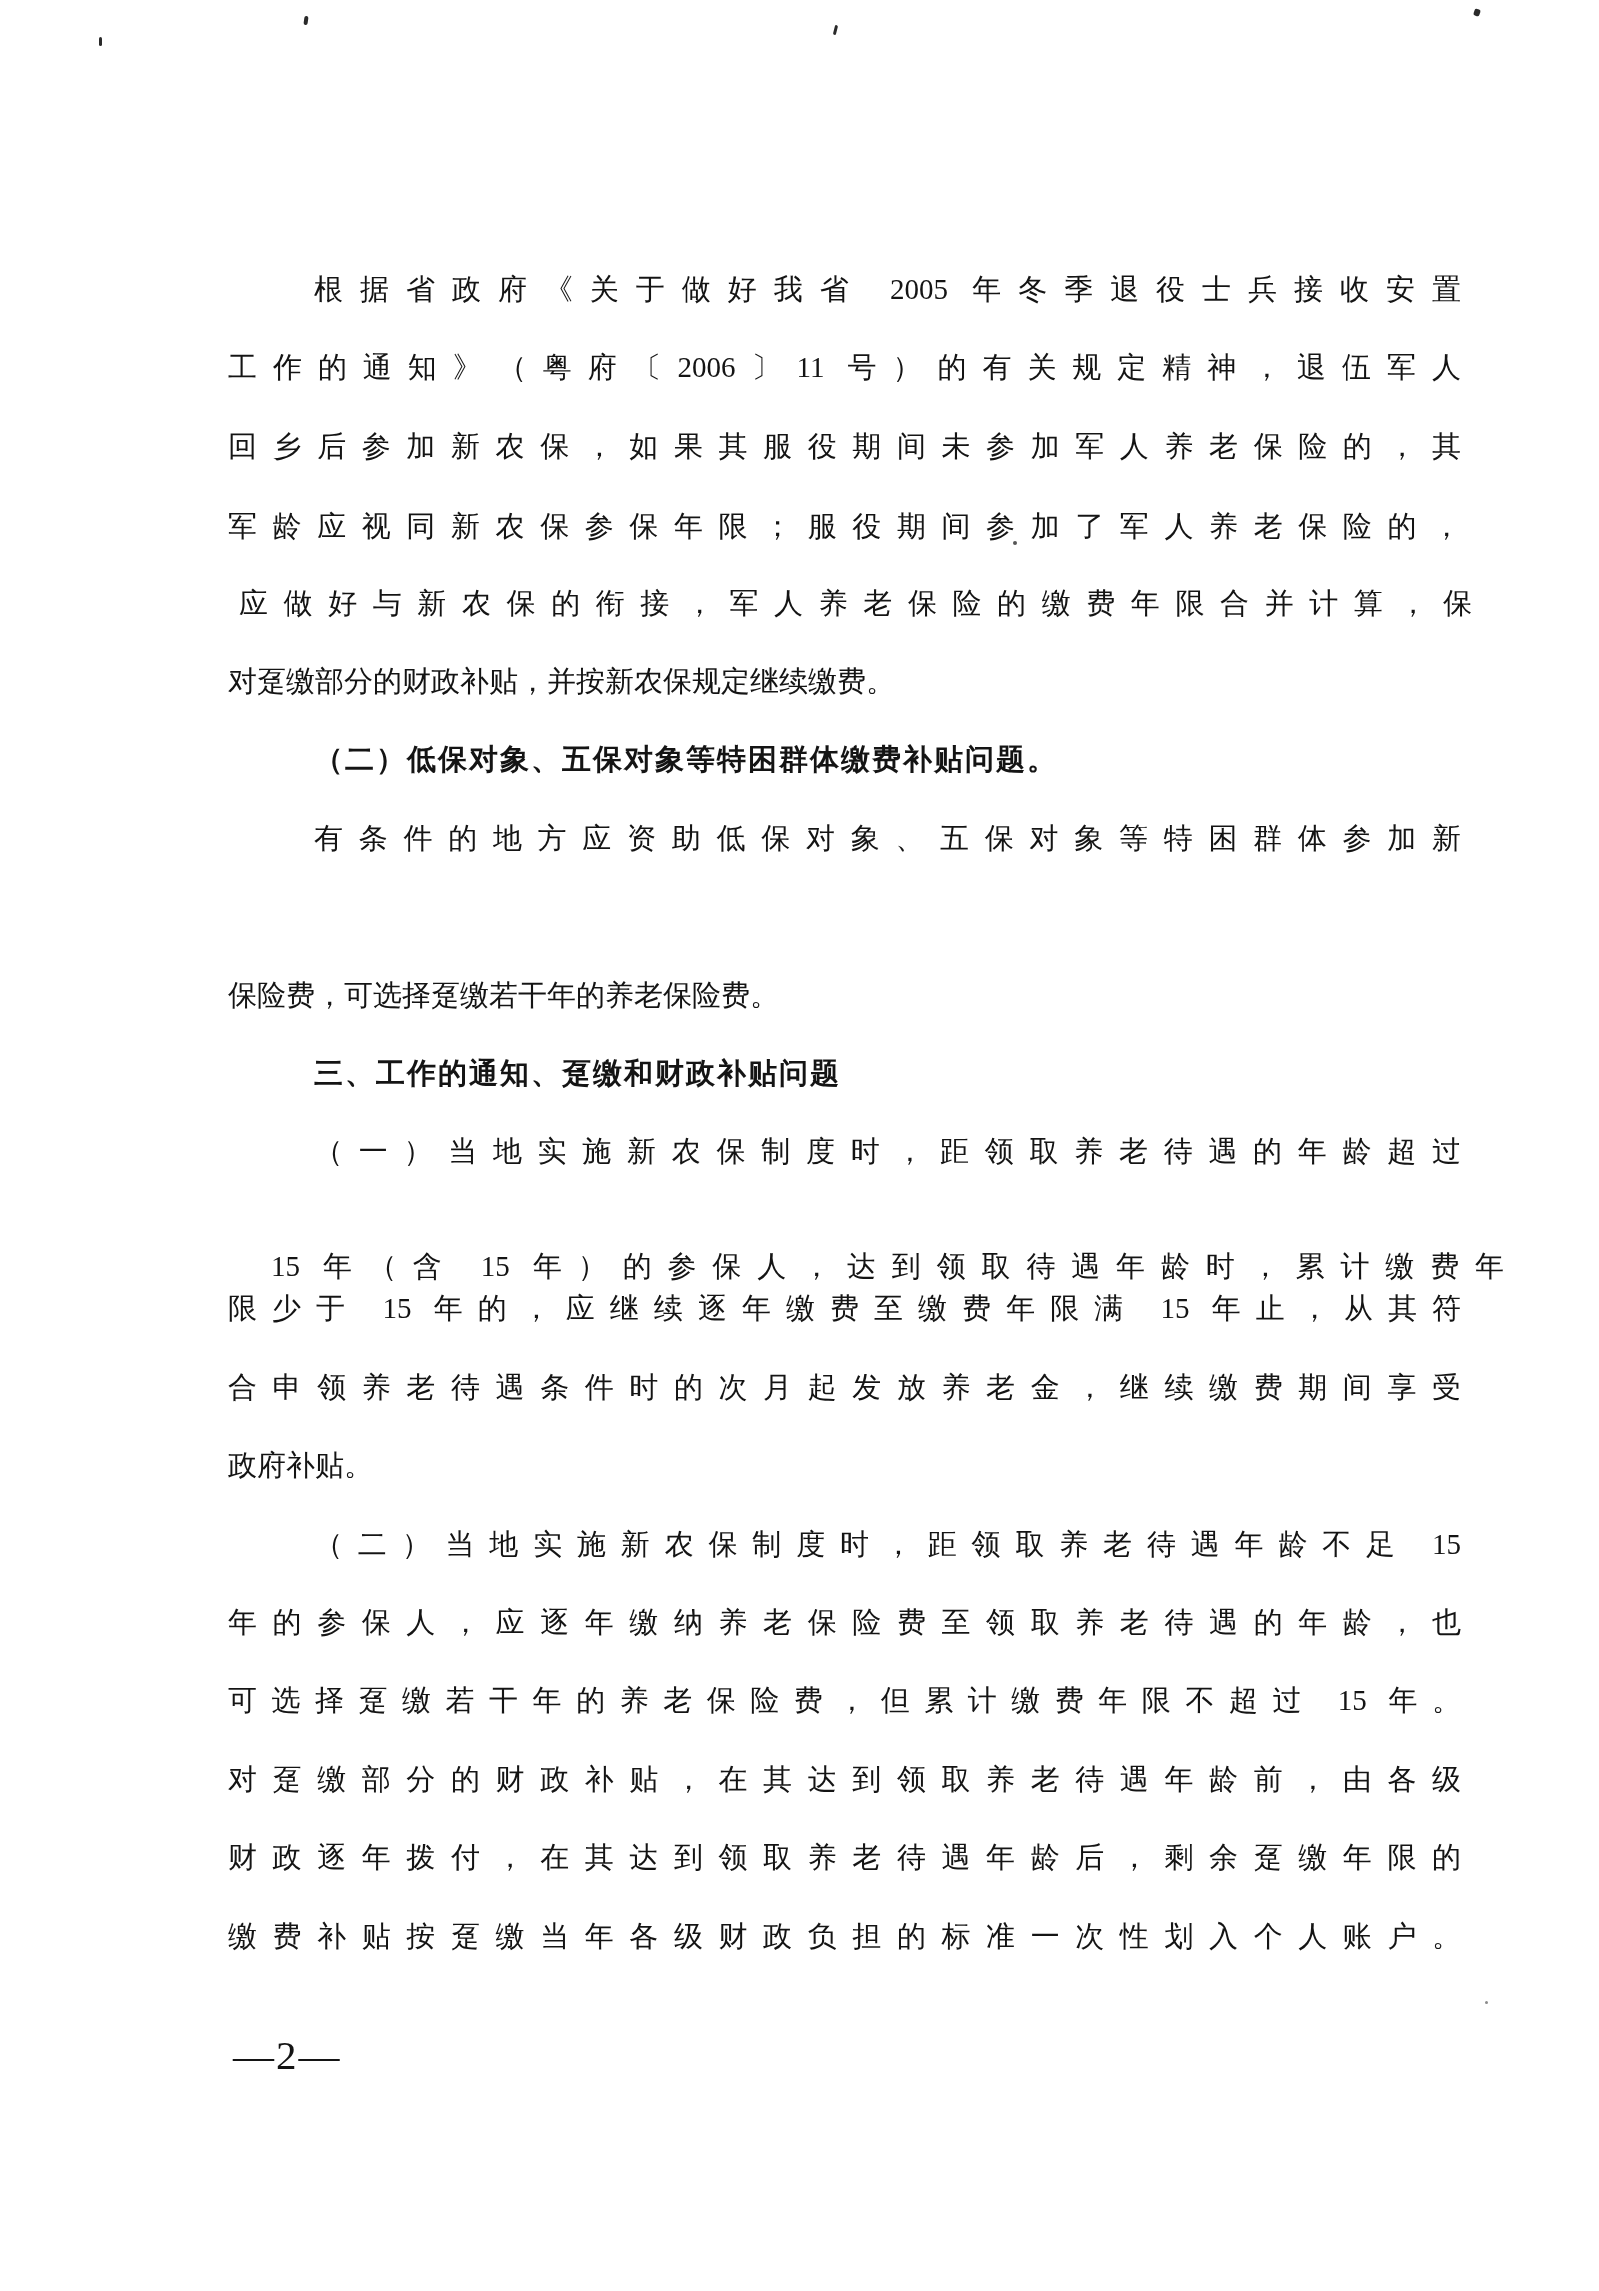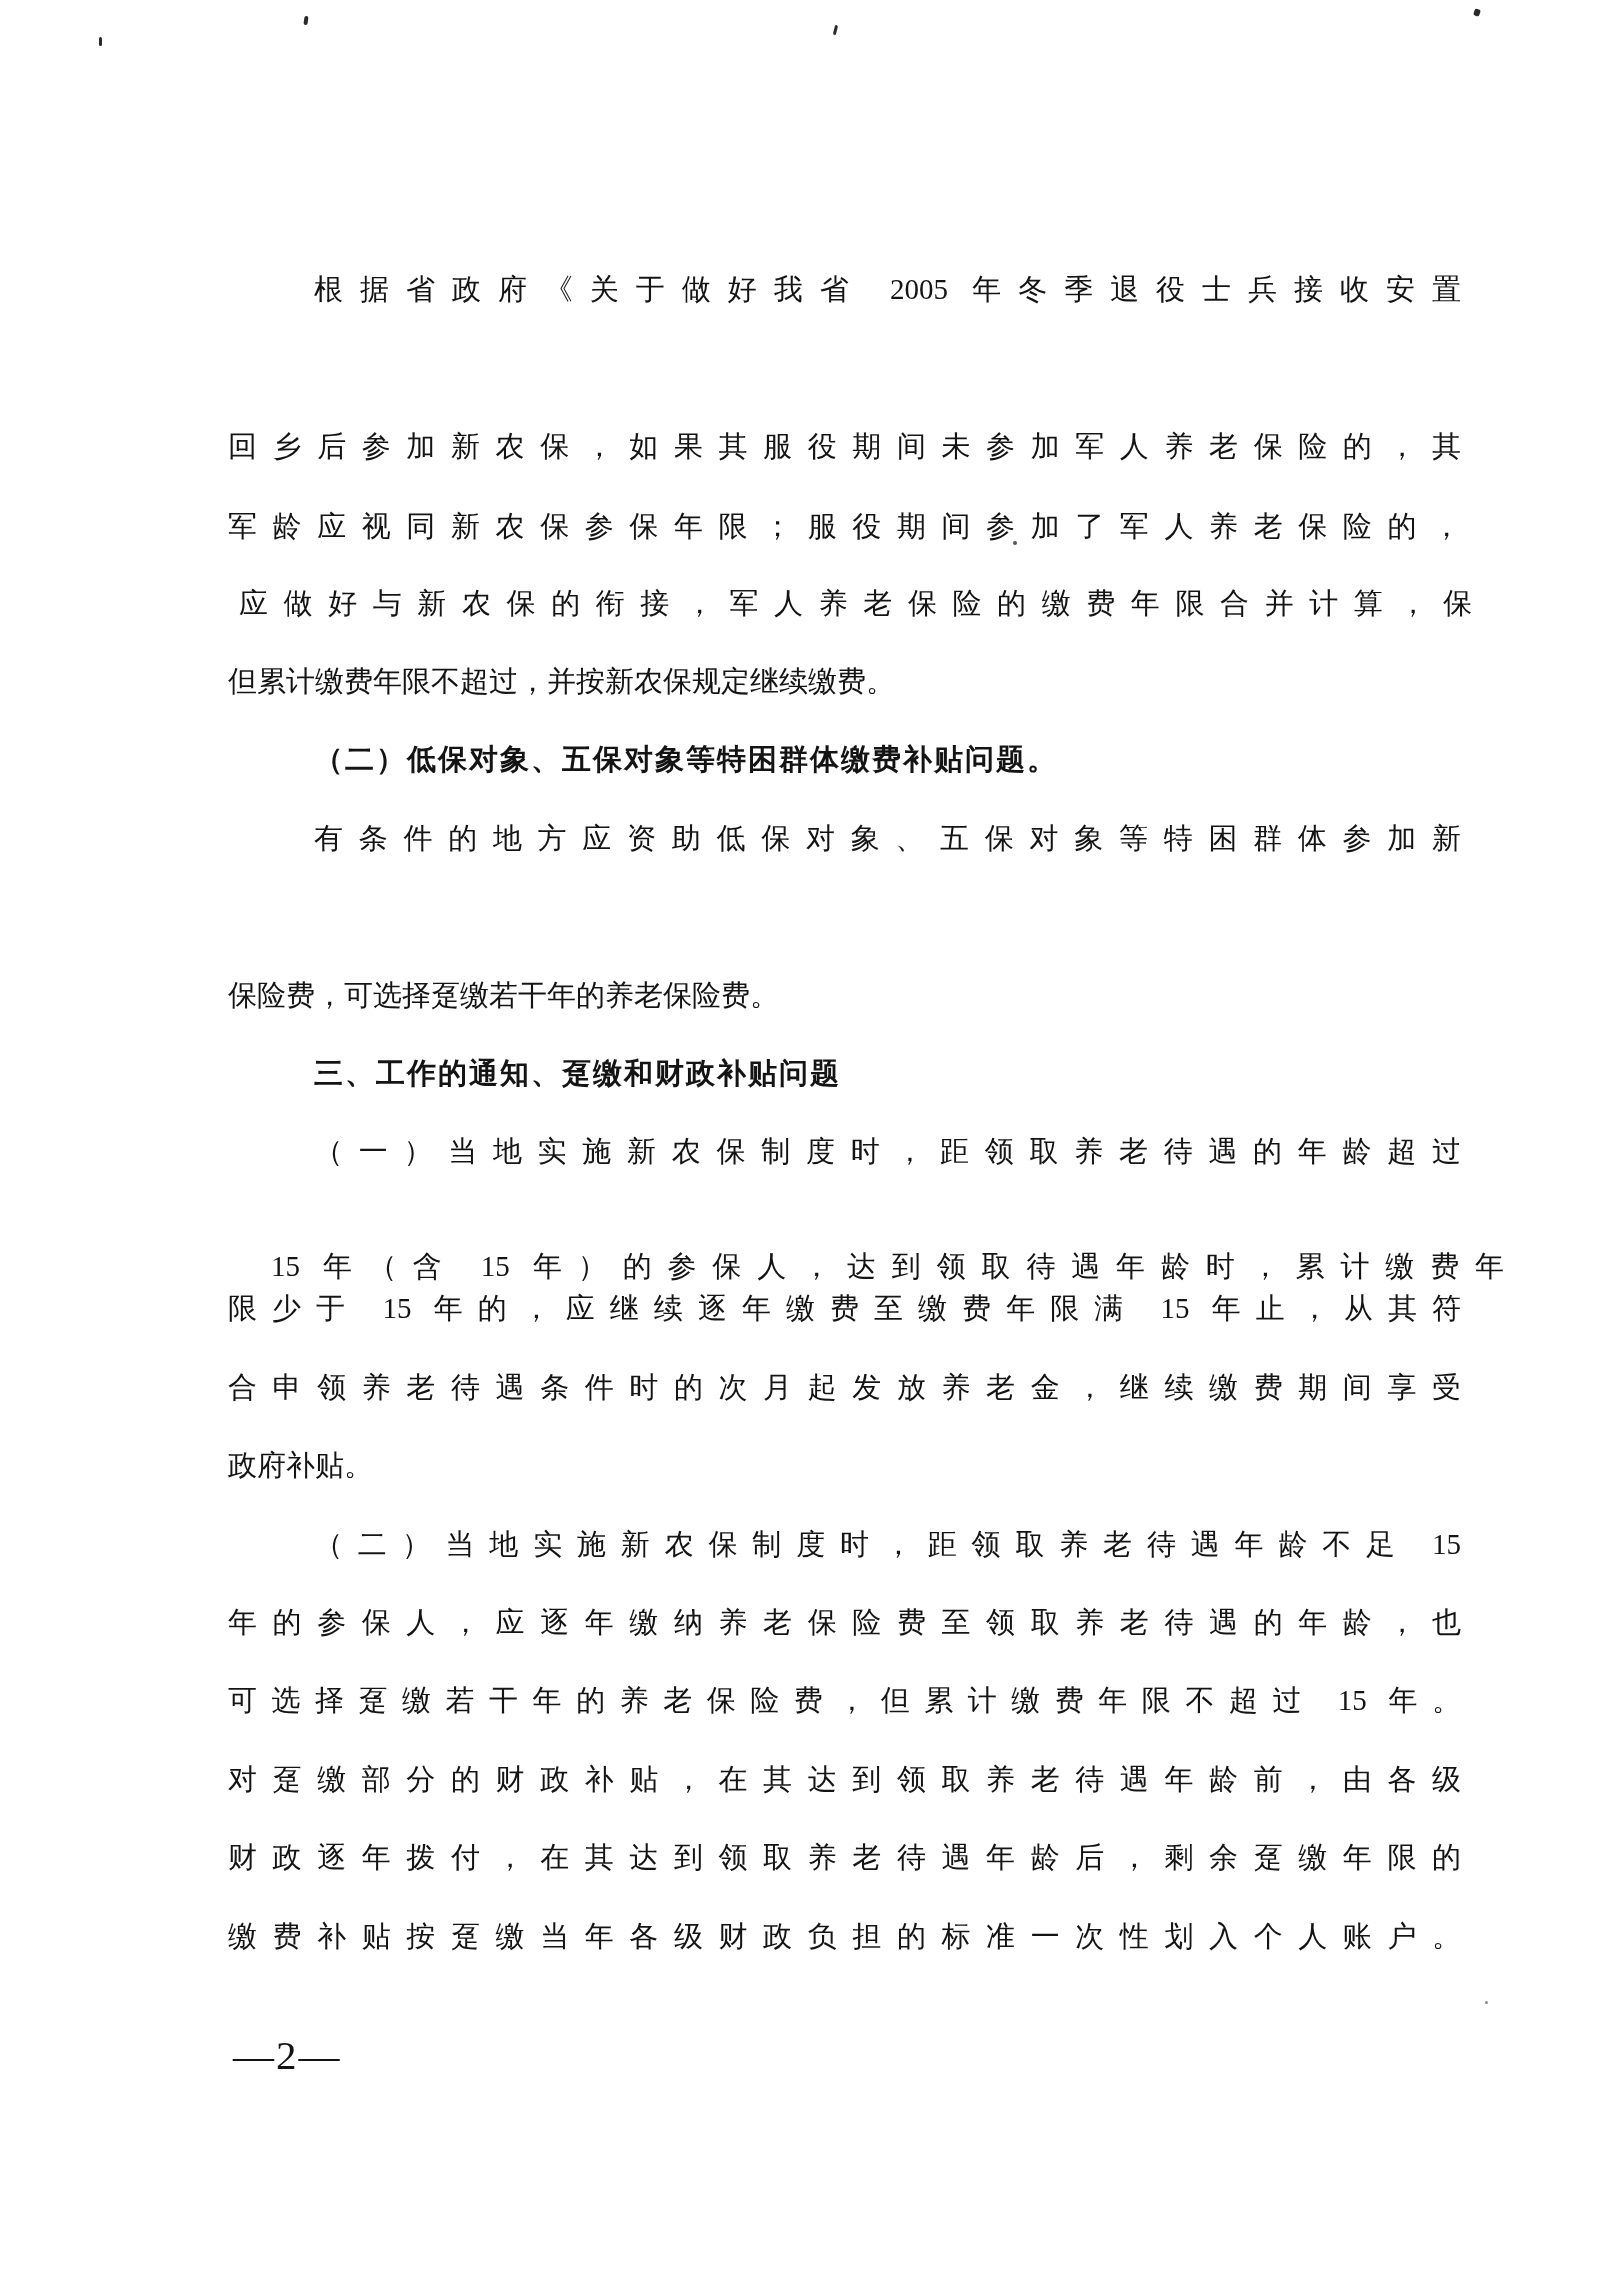--- a/index.html
+++ b/index.html
@@ -89,24 +89,25 @@
 <div class="page">
 
   <div class="speck s1"></div>
   <div class="speck s2"></div>
   <div class="speck s3"></div>
   <div class="speck s4"></div>
   <div class="speck s5"></div>
   <div class="speck s6"></div>
 
   <div class="line l1 fill indent">根据省政府《关于做好我省 2005 年冬季退役士兵接收安置</div>
+  <div class="line l2 fill">工作的通知》（粤府〔2006〕11 号）的有关规定精神，退伍军人</div>
   <div class="line l3 fill">回乡后参加新农保，如果其服役期间未参加军人养老保险的，其</div>
   <div class="line l4 fill">军龄应视同新农保参保年限；服役期间参加了军人养老保险的，</div>
   <div class="line l5 fill">应做好与新农保的衔接，军人养老保险的缴费年限合并计算，保</div>
-  <div class="line l6">但累计缴费年限不超过，并按新农保规定继续缴费。</div>
+  <div class="line l6">对趸缴部分的财政补贴，并按新农保规定继续缴费。</div>
   <div class="line l7 indent bold">（二）低保对象、五保对象等特困群体缴费补贴问题。</div>
   <div class="line l8 fill indent">有条件的地方应资助低保对象、五保对象等特困群体参加新</div>
   <div class="line l10">保险费，可选择趸缴若干年的养老保险费。</div>
   <div class="line l11 indent bold">三、工作的通知、趸缴和财政补贴问题</div>
   <div class="line l12 fill indent">（一）当地实施新农保制度时，距领取养老待遇的年龄超过</div>
   <div class="line l13 fill">15 年（含 15 年）的参保人，达到领取待遇年龄时，累计缴费年</div>
   <div class="line l14 fill">限少于 15 年的，应继续逐年缴费至缴费年限满 15 年止，从其符</div>
   <div class="line l15 fill">合申领养老待遇条件时的次月起发放养老金，继续缴费期间享受</div>
   <div class="line l16">政府补贴。</div>
   <div class="line l17 fill indent">（二）当地实施新农保制度时，距领取养老待遇年龄不足 15</div>

